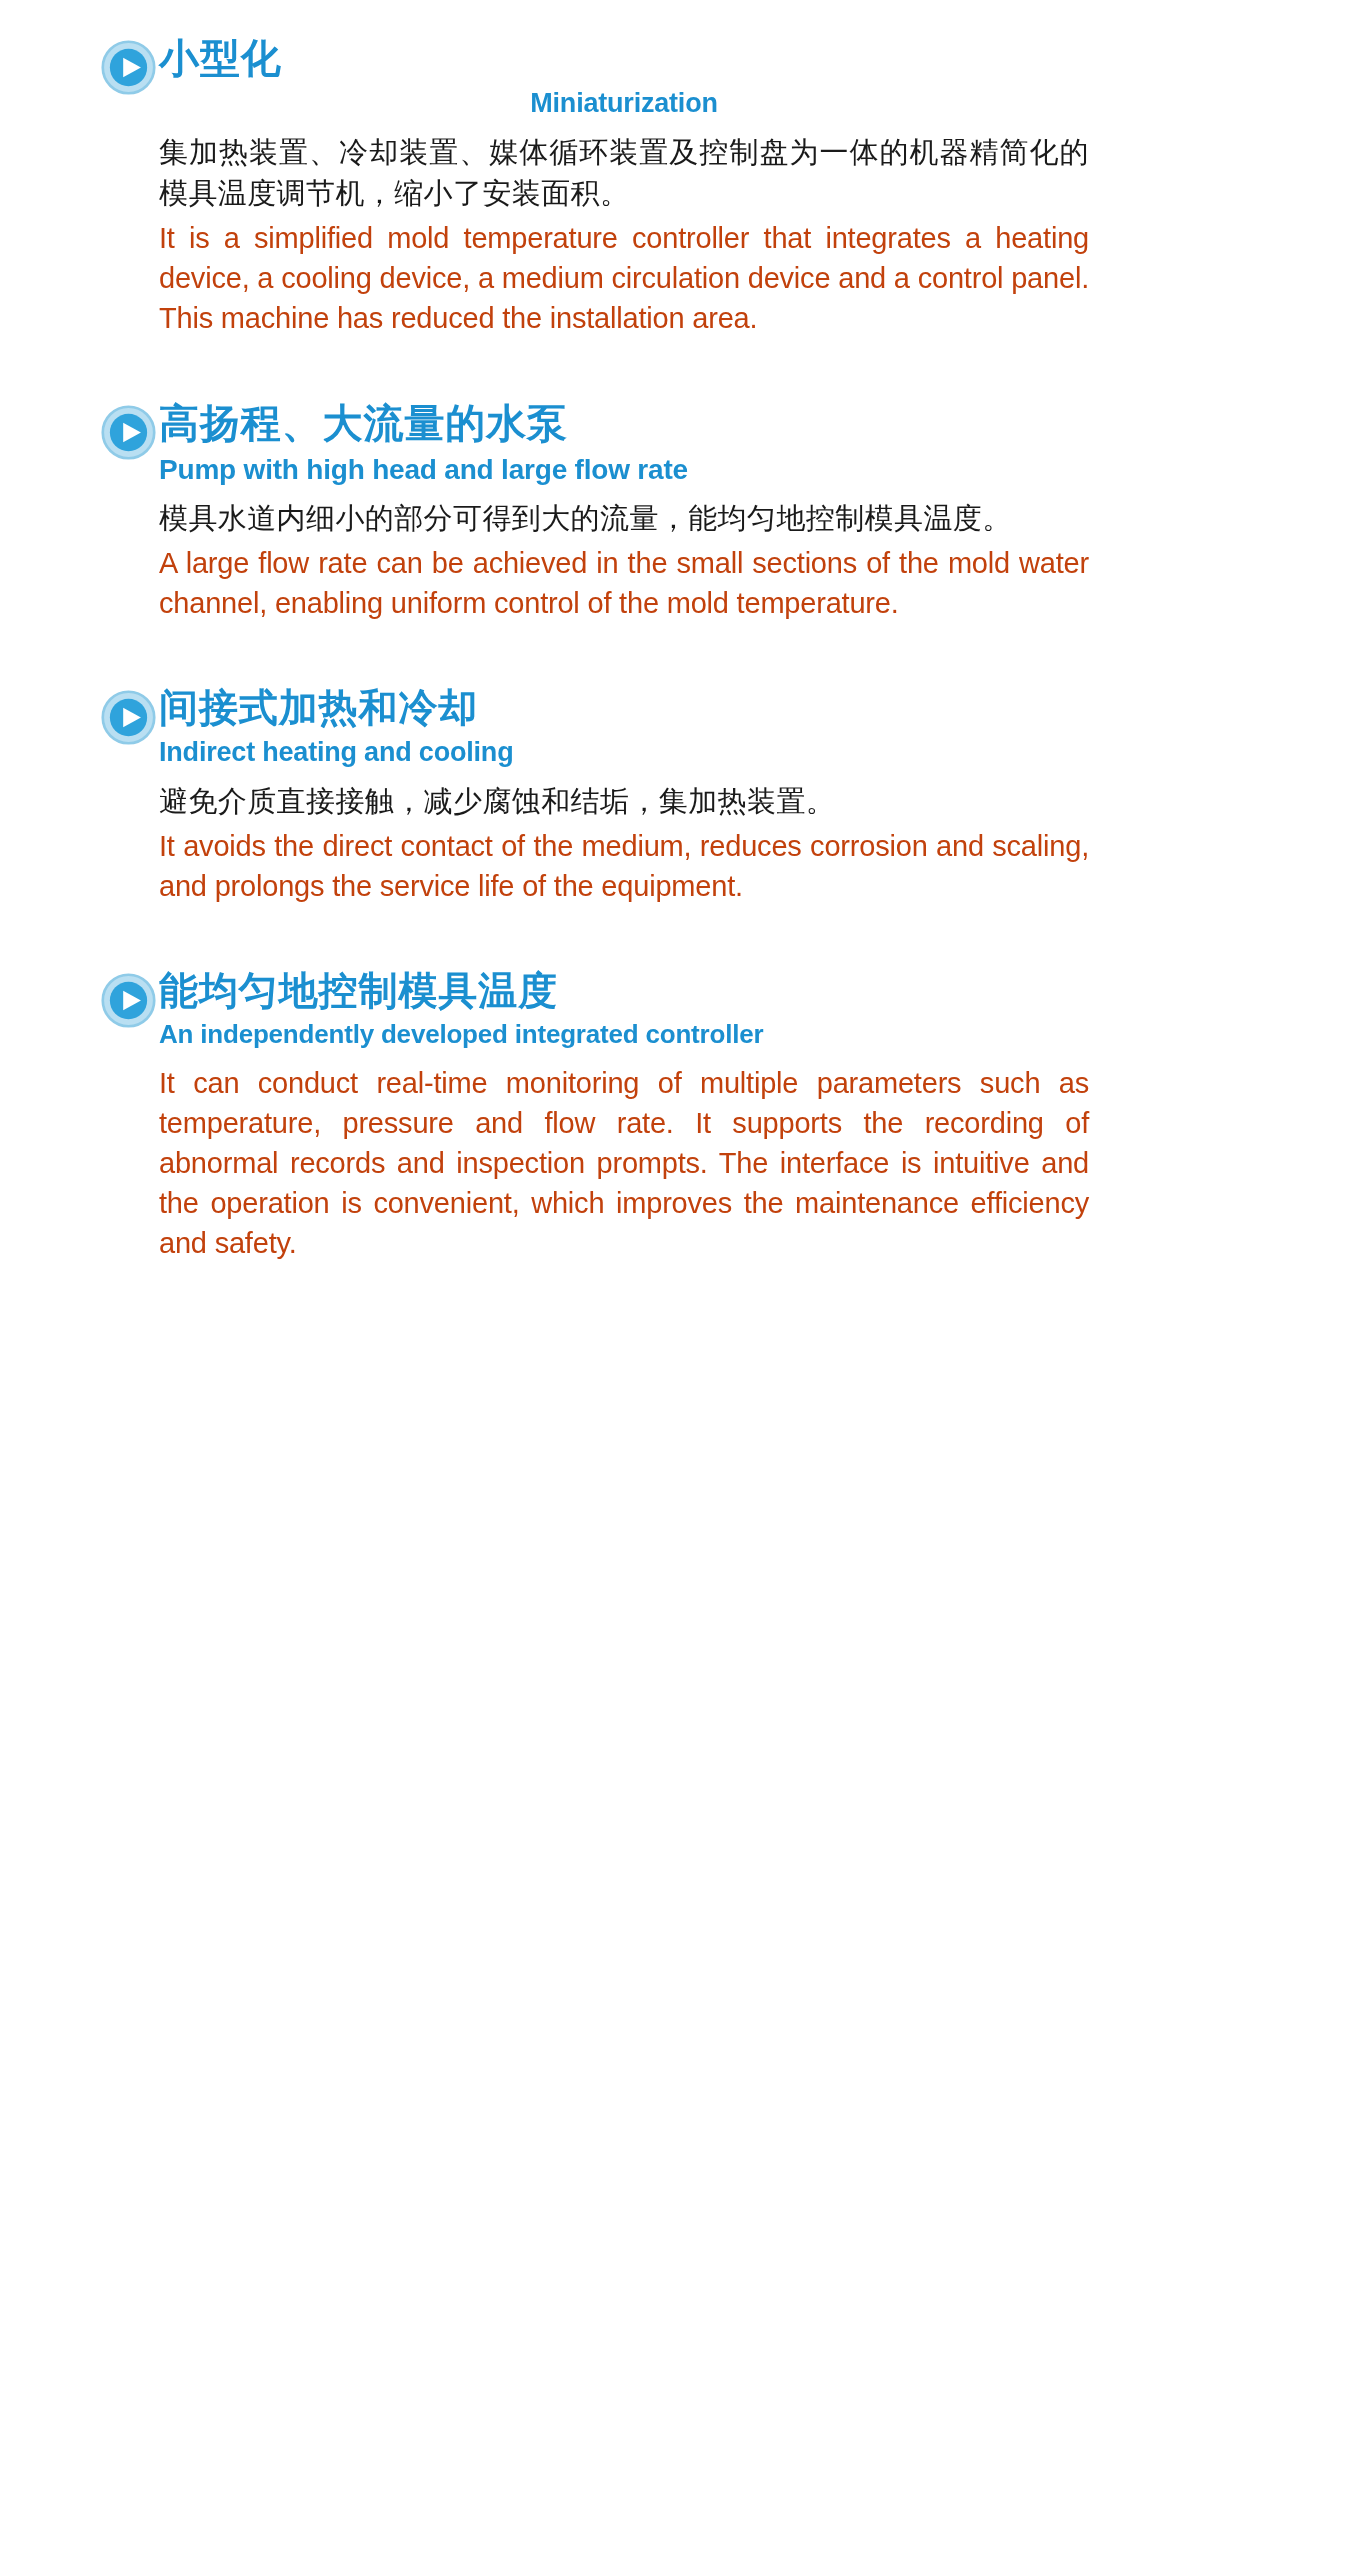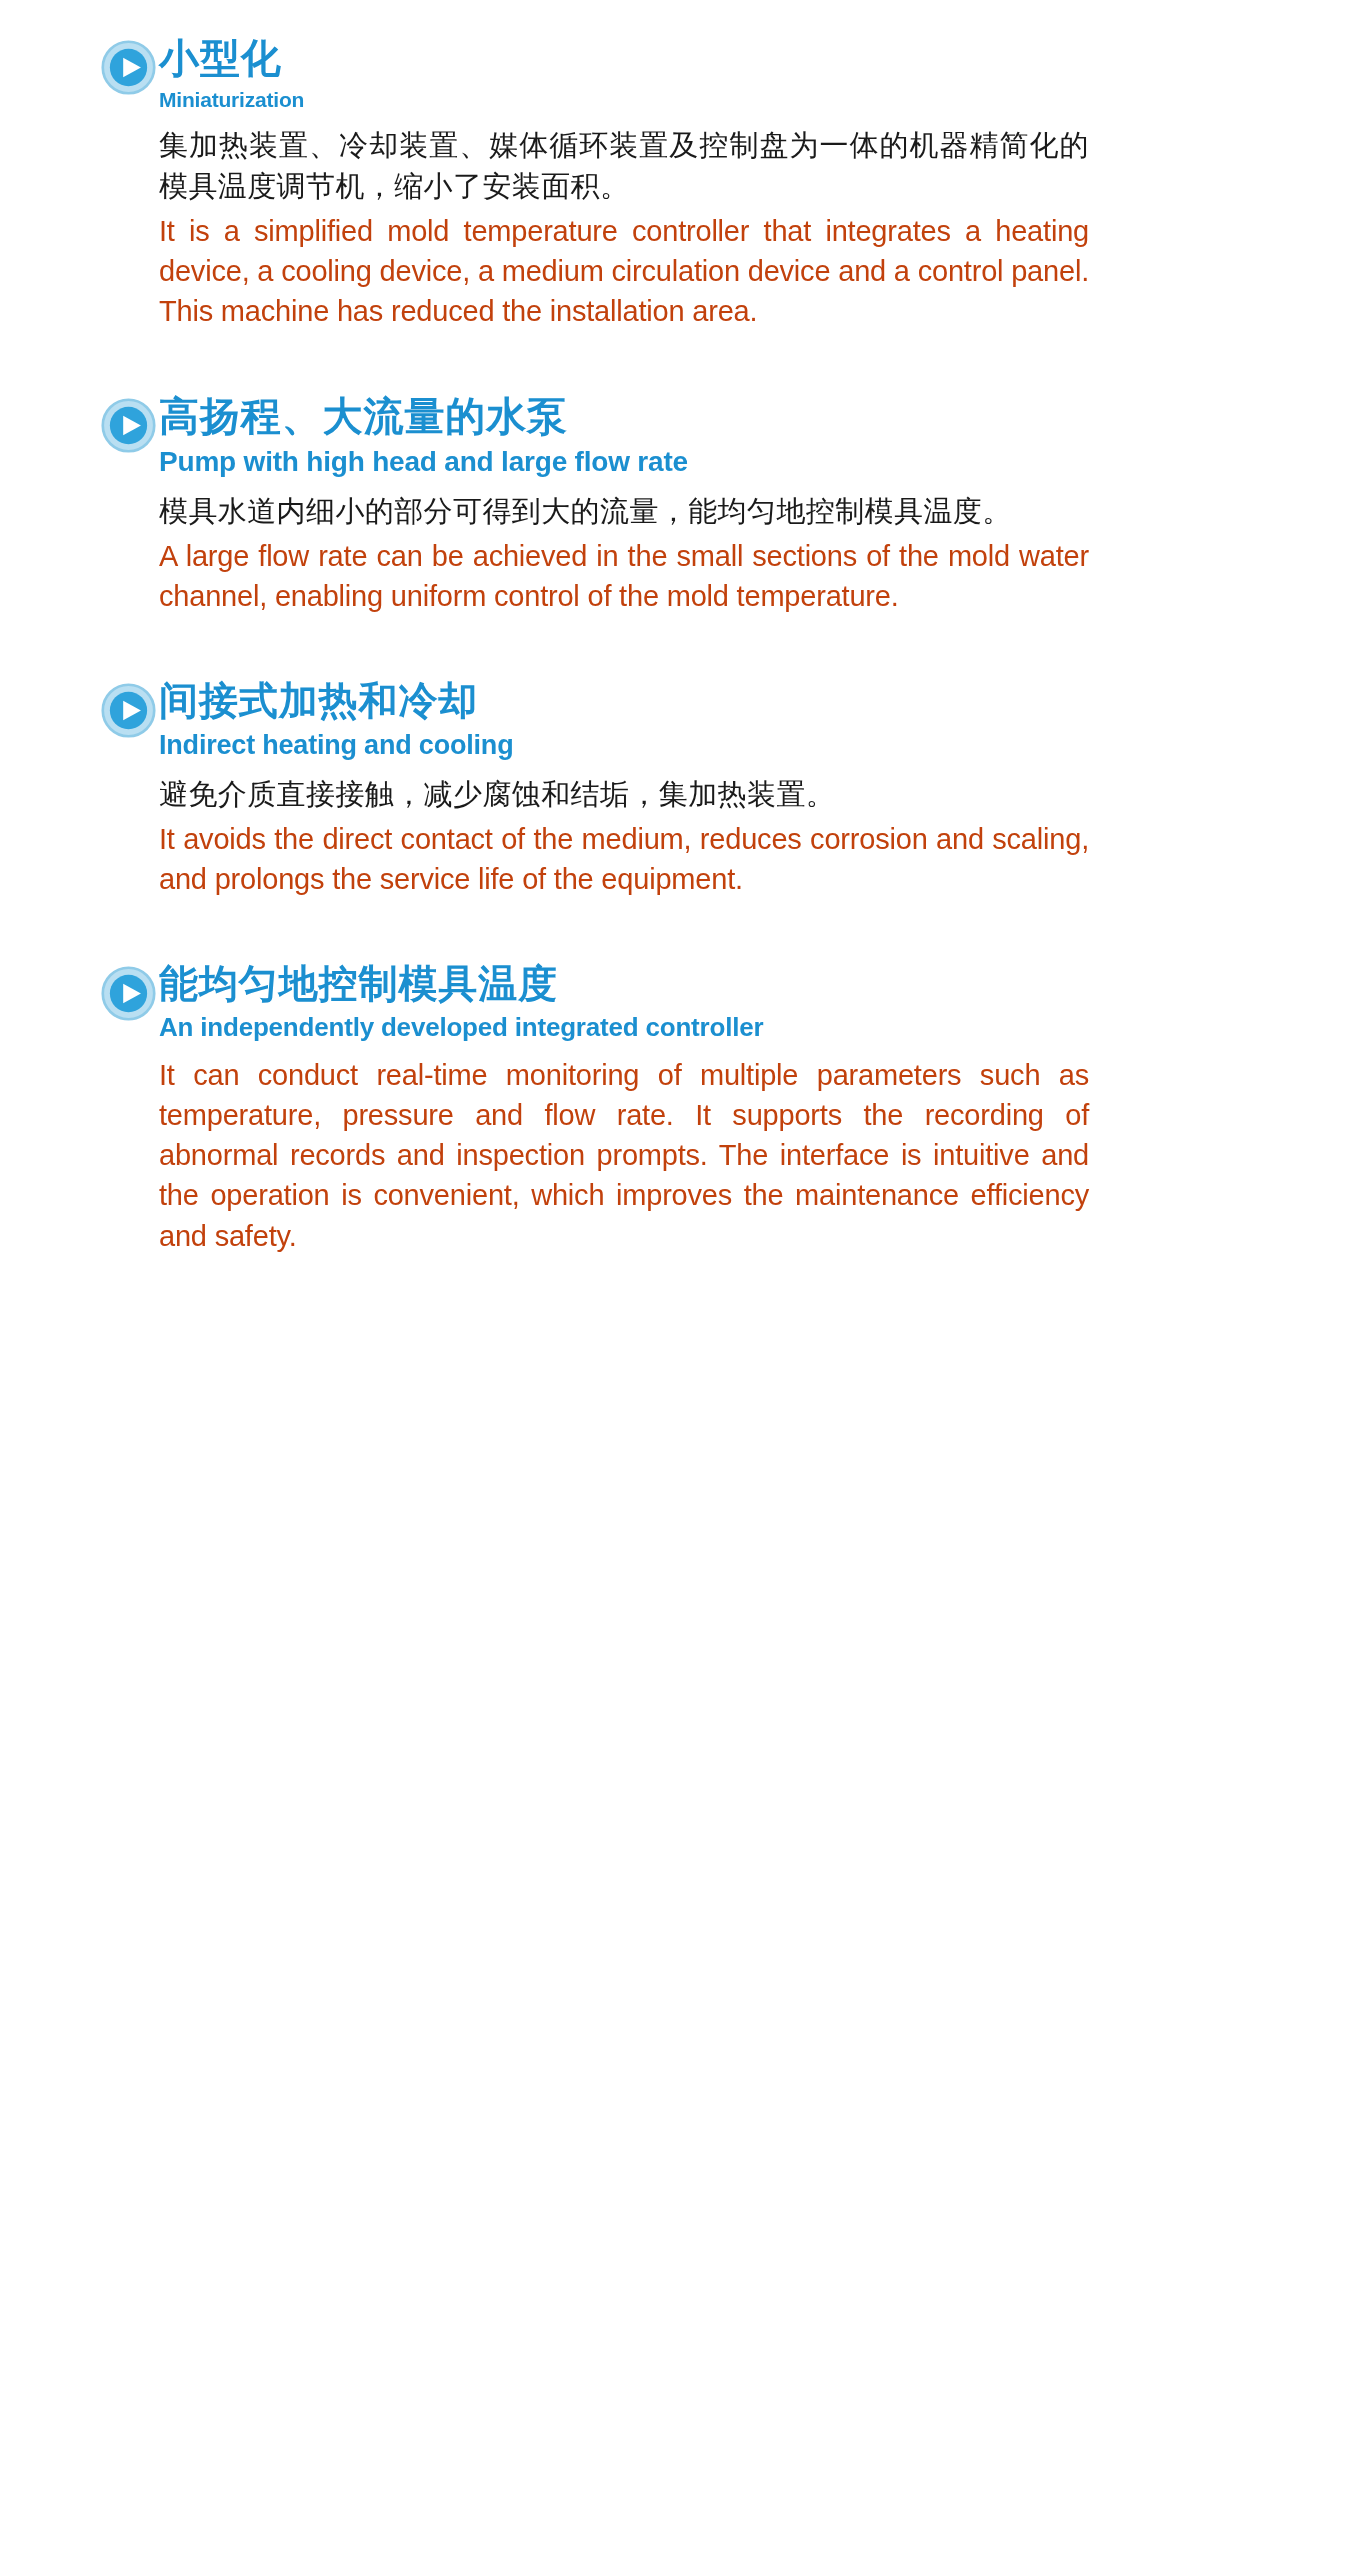--- a/index.html
+++ b/index.html
@@ -65,21 +65,21 @@
   .body-en {
     font-size: 29px;
     line-height: 1.38;
     color: #c2410c;
     margin: 0;
     text-align: justify;
     max-width: 1104px;
     letter-spacing: -0.2px;
   }
   .feature-1 .title-cn { font-size: 40px; }
-  .feature-1 .title-en { font-size: 21px; }
+  .feature-1 .title-en { font-size: 27px; text-align: center; }
   .feature-2 .title-cn { font-size: 40px; }
   .feature-3 .title-cn { font-size: 39px; }
   .feature-3 .title-en { font-size: 27px; }
   .feature-4 .title-cn { font-size: 39px; }
   .feature-4 .title-en { font-size: 26px; }
   .feature-2 { margin-top: 7px; }
   .feature-4 .body-en { text-align: justify; }
 </style>
 </head>
 <body>

